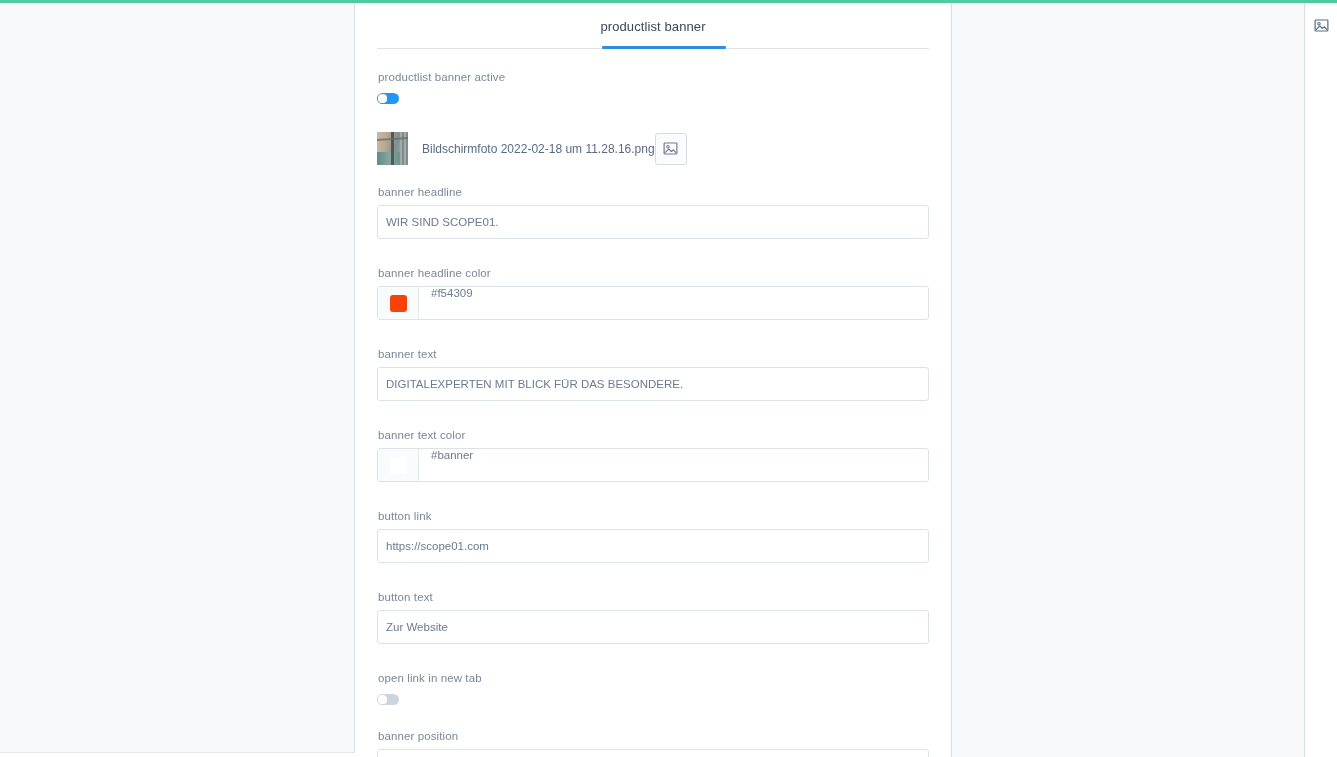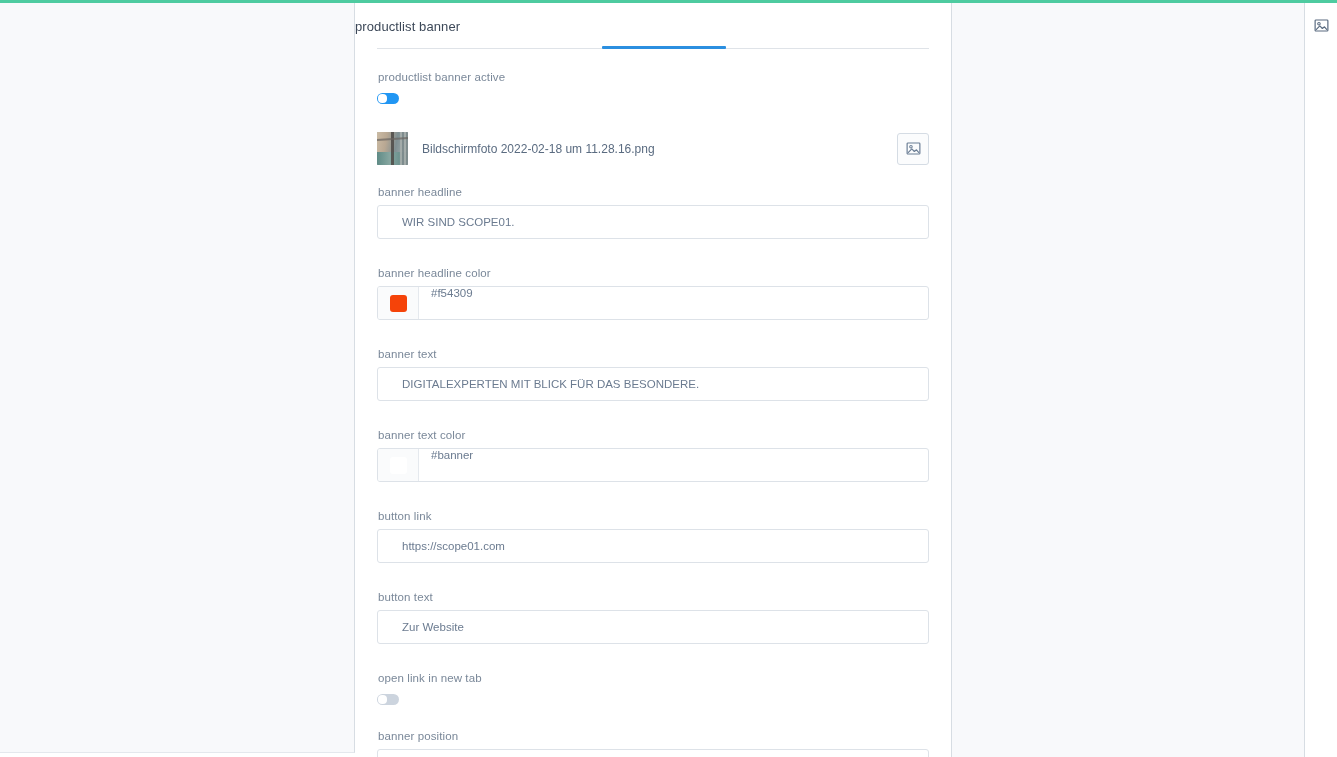--- a/index.html
+++ b/index.html
@@ -87,21 +87,21 @@
     justify-content: center;
     cursor: pointer;
   }
 
   
   .tab-header {
     position: relative;
     height: 46px;
     display: flex;
     align-items: center;
-    justify-content: flex-start;
+    justify-content: center;
   }
   .tab-title {
     font-size: 13px;
     color: #3c4858;
     letter-spacing: .1px;
   }
   .tab-rule {
     position: absolute;
     left: 22px;
     right: 22px;
@@ -153,21 +153,20 @@
     width: 8.2px;
     height: 8.2px;
     border-radius: 50%;
     background: #ffffff;
   }
 
   
   .file-row {
     display: flex;
     align-items: center;
-    justify-content: space-between;
   }
   .file-left {
     display: flex;
     align-items: center;
     gap: 14px;
   }
   .thumb {
     width: 31px;
     height: 33px;
     border-radius: 1px;
@@ -216,21 +215,21 @@
 
   
   .input {
     width: 100%;
     height: 34px;
     border: 1px solid #dde2e8;
     border-radius: 3px;
     background: #ffffff;
     display: flex;
     align-items: center;
-    padding: 0 24px;
+    padding: 0 8px;
     font-size: 11.5px;
     color: #6b7b90;
     cursor: text;
   }
 
   
   .color-input {
     width: 100%;
     height: 34px;
     border: 1px solid #dde2e8;

